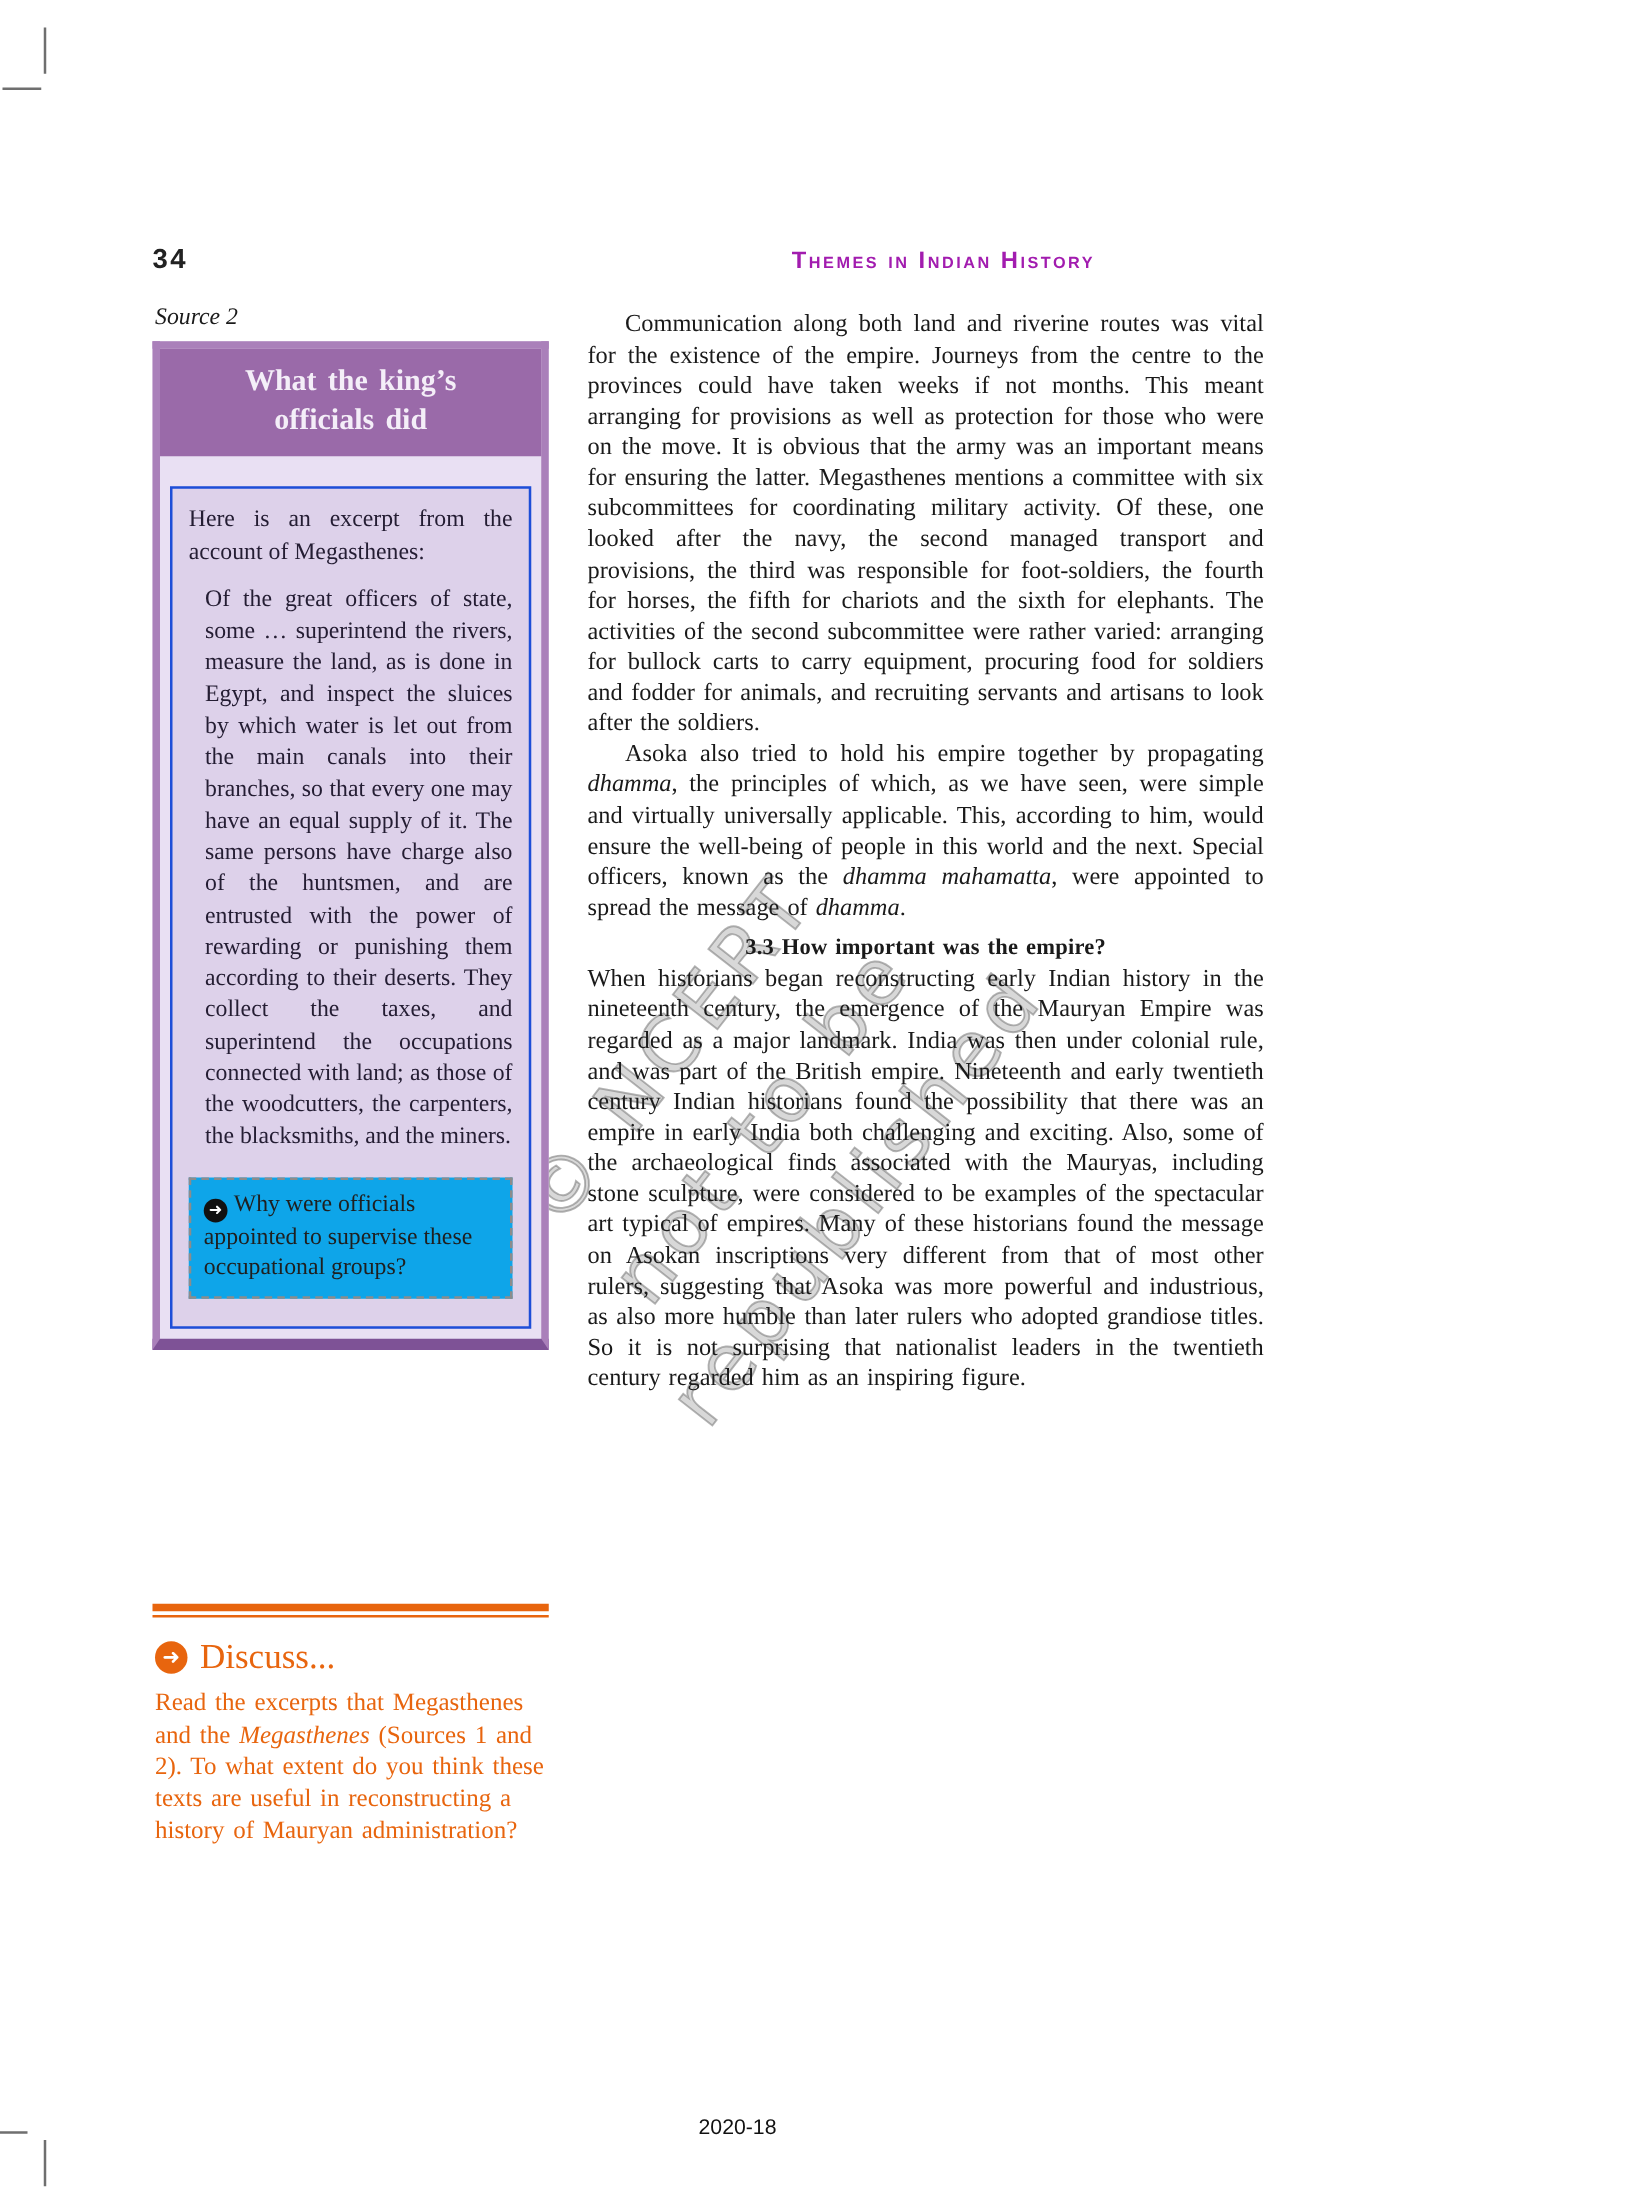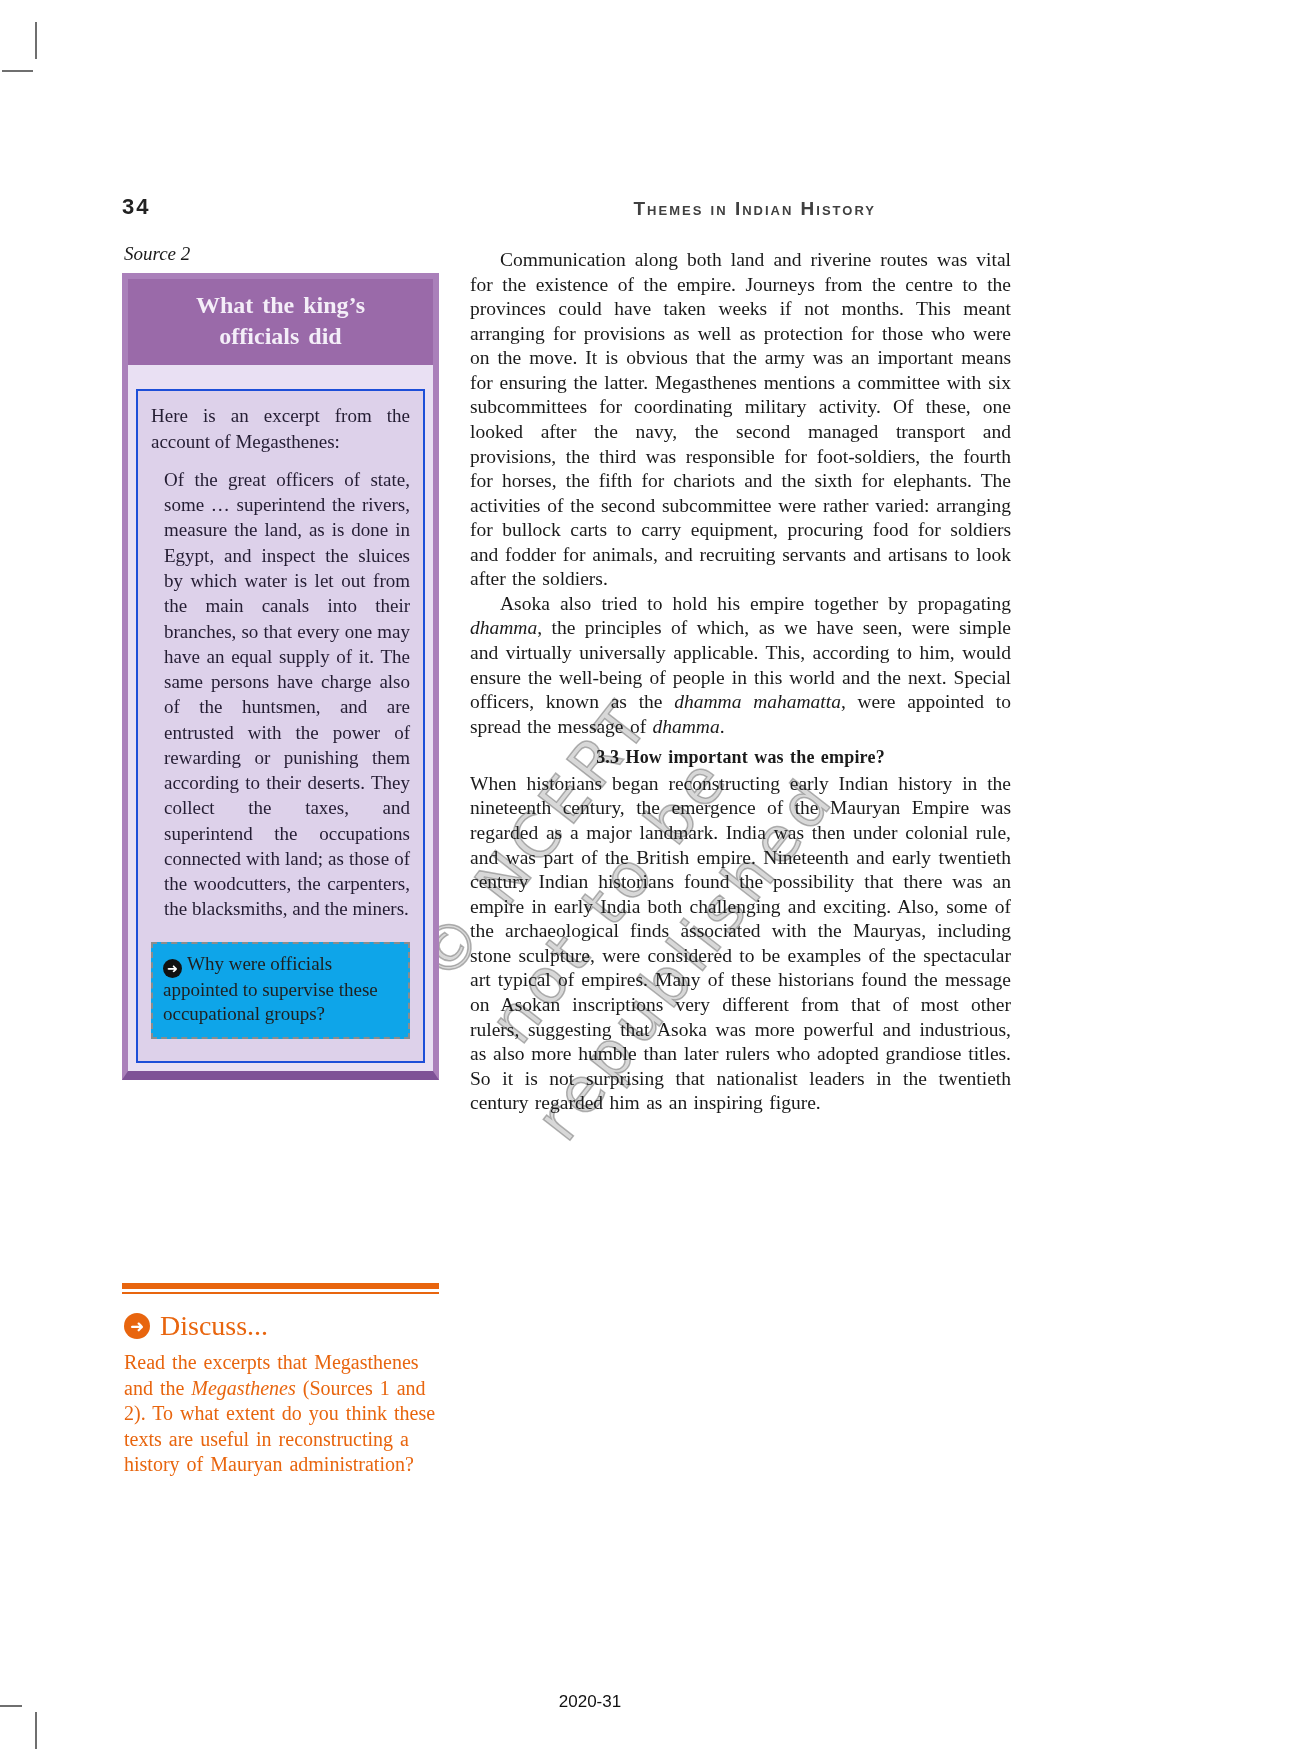--- a/index.html
+++ b/index.html
@@ -12,21 +12,21 @@
   .crop { position: absolute; background: #6f6f6f; }
 
   .page-number {
     position: absolute; left: 122px; top: 194px;
     font-family: "Liberation Sans", sans-serif; font-weight: bold;
     font-size: 22px; letter-spacing: 2px; color: #222;
   }
   .running-head {
     position: absolute; right: 304px; top: 198px;
     font-family: "Liberation Sans", sans-serif; font-weight: 600;
-    font-variant: small-caps; font-size: 19px; letter-spacing: 2px; color: #404040;
+    font-variant: small-caps; font-size: 19px; letter-spacing: 2px; color: #a21caf;
   }
 
   
   .left-col { position: absolute; left: 122px; top: 243px; width: 317px; }
   .source-label { font-style: italic; font-size: 19px; margin: 0 0 8px 2px; }
   .source-box {
     border: 6px solid #aa80ba; border-bottom: 9px solid #7e5296;
     background: #e9e0f3; padding: 8px;
   }
   .source-box-header {
@@ -141,15 +141,15 @@
     <div class="discuss-body"><span>Read the excerpts that Megasthenes and the </span><i>Megasthenes</i><span> (Sources 1 and 2). To what extent do you think these texts are useful in reconstructing a history of Mauryan administration?</span></div>
   </div>
 
   <div class="right-col">
     <p class="para para-indent">Communication along both land and riverine routes was vital for the existence of the empire. Journeys from the centre to the provinces could have taken weeks if not months. This meant arranging for provisions as well as protection for those who were on the move. It is obvious that the army was an important means for ensuring the latter. Megasthenes mentions a committee with six subcommittees for coordinating military activity. Of these, one looked after the navy, the second managed transport and provisions, the third was responsible for foot-soldiers, the fourth for horses, the fifth for chariots and the sixth for elephants. The activities of the second subcommittee were rather varied: arranging for bullock carts to carry equipment, procuring food for soldiers and fodder for animals, and recruiting servants and artisans to look after the soldiers.</p>
     <p class="para para-indent"><span>Asoka also tried to hold his empire together by propagating </span><i>dhamma</i><span>, the principles of which, as we have seen, were simple and virtually universally applicable. This, according to him, would ensure the well-being of people in this world and the next. Special officers, known as the </span><i>dhamma mahamatta</i><span>, were appointed to spread the message of </span><i>dhamma</i><span>.</span></p>
     <h3 class="section-heading">3.3 How important was the empire?</h3>
     <p class="para">When historians began reconstructing early Indian history in the nineteenth century, the emergence of the Mauryan Empire was regarded as a major landmark. India was then under colonial rule, and was part of the British empire. Nineteenth and early twentieth century Indian historians found the possibility that there was an empire in early India both challenging and exciting. Also, some of the archaeological finds associated with the Mauryas, including stone sculpture, were considered to be examples of the spectacular art typical of empires. Many of these historians found the message on Asokan inscriptions very different from that of most other rulers, suggesting that Asoka was more powerful and industrious, as also more humble than later rulers who adopted grandiose titles. So it is not surprising that nationalist leaders in the twentieth century regarded him as an inspiring figure.</p>
   </div>
 
-  <div class="footer">2020-31</div>
+  <div class="footer">2020-18</div>
 
 </div>
 
 </body></html>

